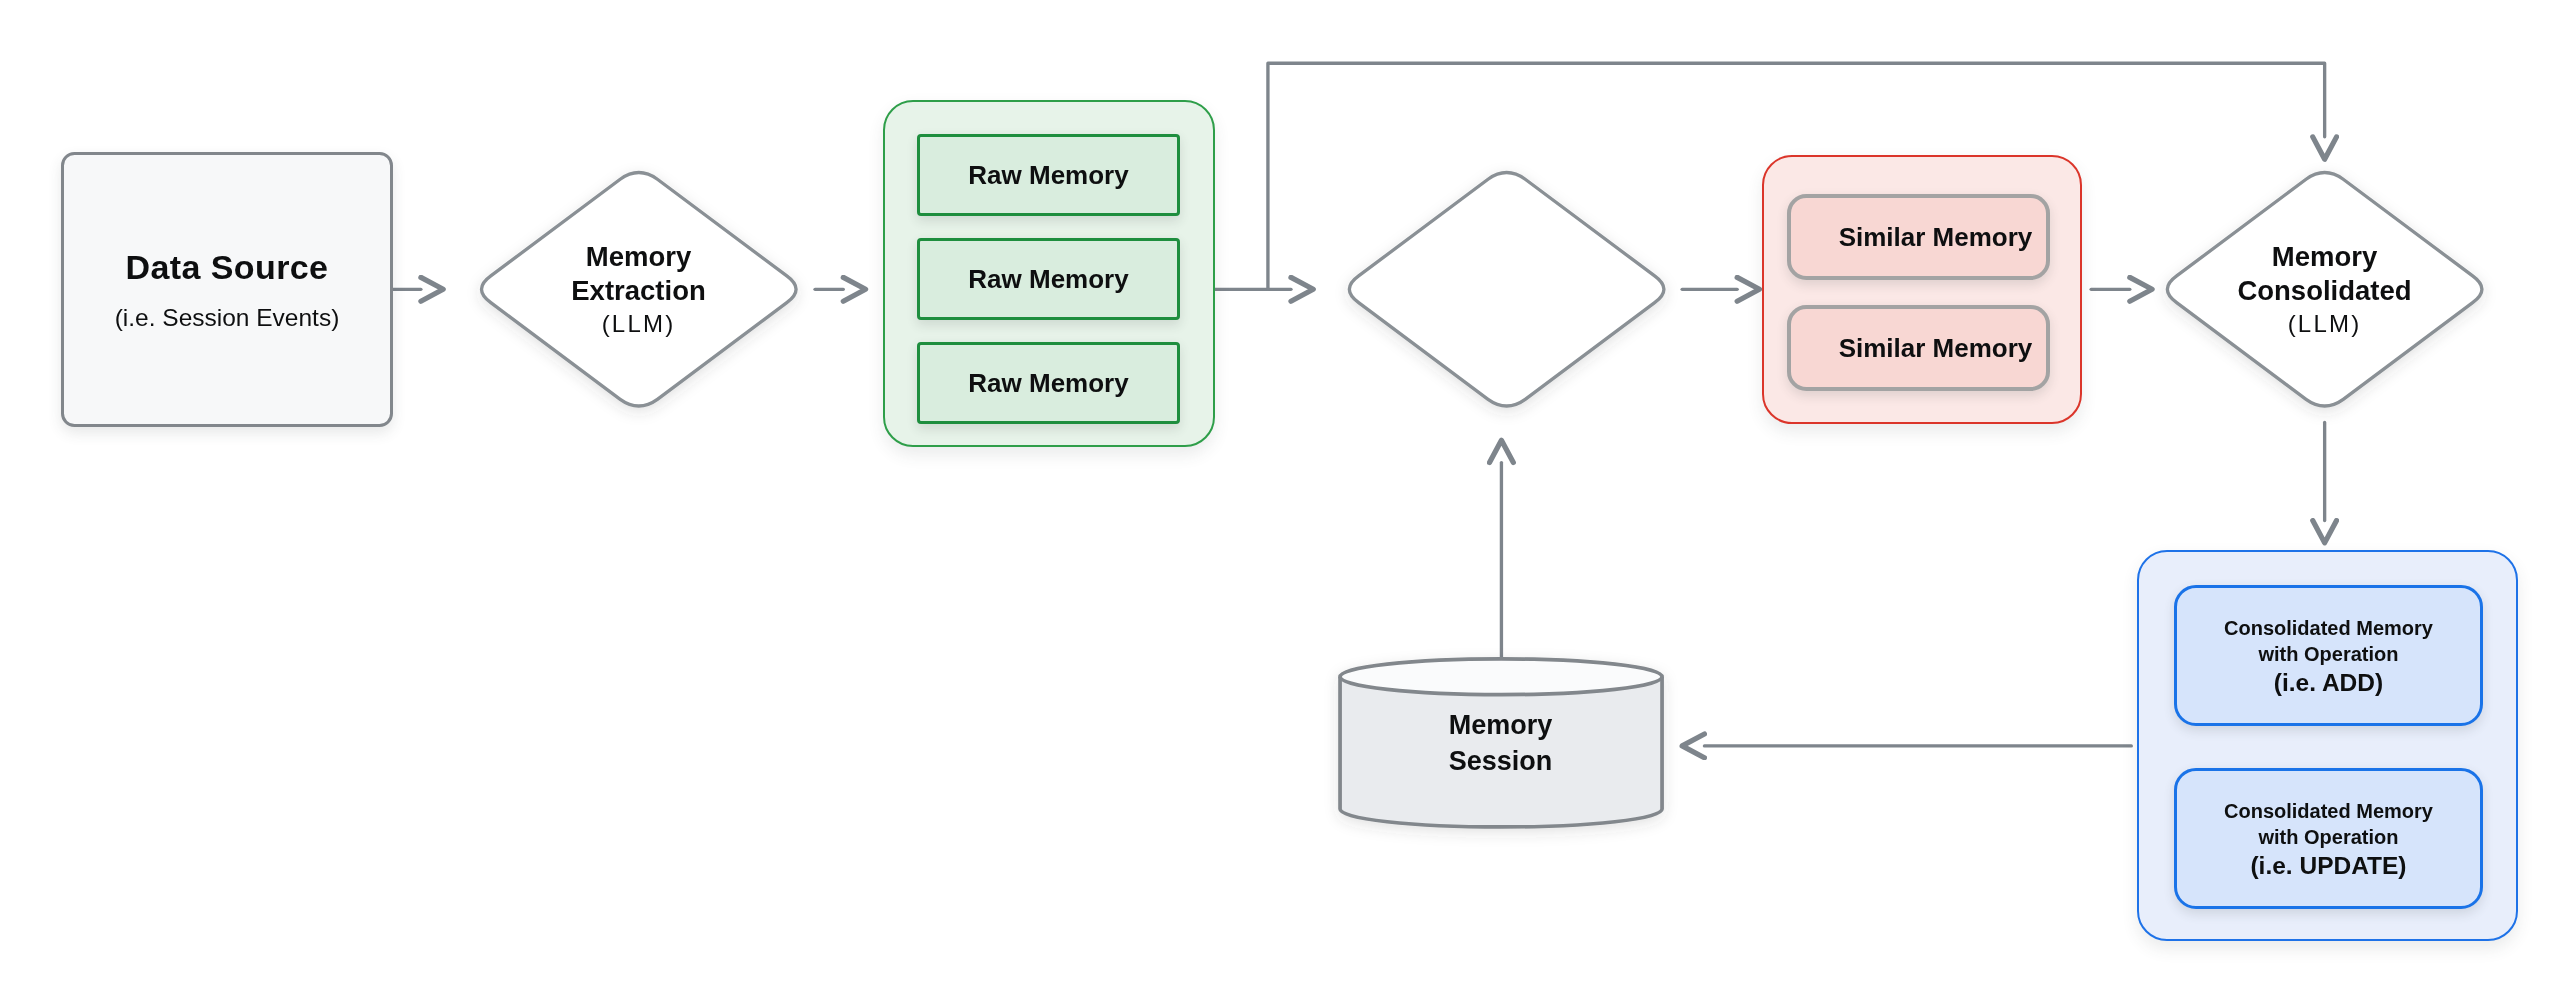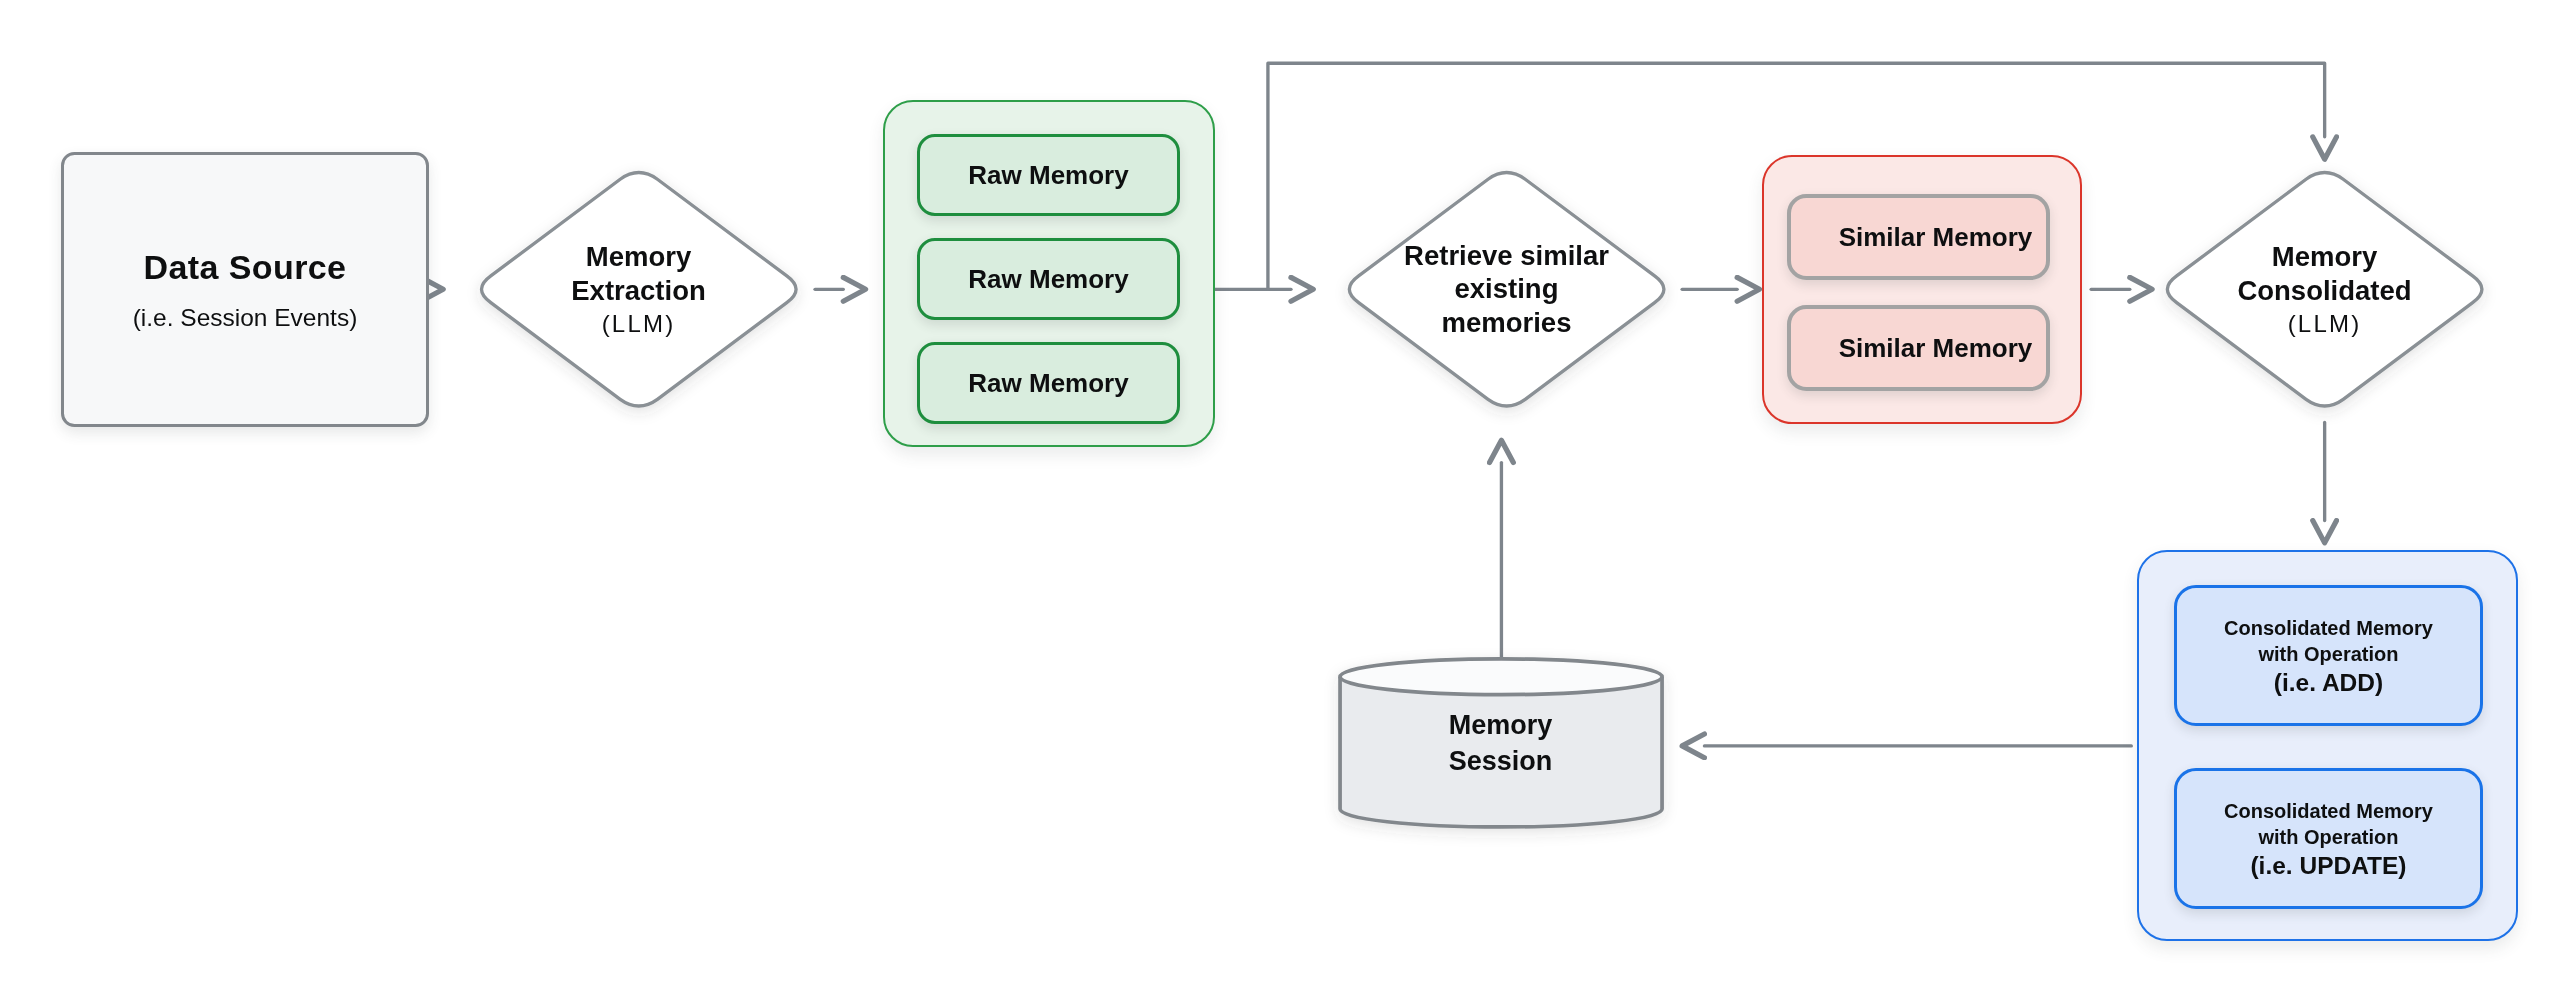--- a/index.html
+++ b/index.html
@@ -25,21 +25,21 @@
     box-shadow: 0 6px 13.4px rgba(60,64,67,0.12);
   }
   .node-box .title { font-size: 34px; font-weight: 700; letter-spacing: 0.4px; }
   .node-box .subtitle { font-size: 24.5px; font-weight: 400; margin-top: 17px; }
 
   .group { border-radius: 30px; box-shadow: 0 7.4px 16.4px rgba(60,64,67,0.10); }
   .group.green { background: #E7F3E9; border: 2.6px solid #2E9E49; }
   .group.red   { background: #FBE8E6; border: 2.6px solid #DB352A; }
   .group.blue  { background: #E8EEFB; border: 2.6px solid #1E72E8; }
 
-  .item { border-radius: 18px; box-shadow: 0 4.5px 10.4px rgba(60,64,67,0.14); }
+  .item { border-radius: 4px; box-shadow: 0 4.5px 10.4px rgba(60,64,67,0.14); }
   .item.green { background: #D9EDDE; border: 3px solid #1E8E3E; }
   .item.red   { background: #F8D7D3; border: 4px solid #a3a3a3; padding-left: 34px; }
   .item.blue  { background: #D6E4FB; border: 3.3px solid #1A73E8; border-radius: 22px; }
   .item .label { font-size: 26px; font-weight: 700; }
   .item .line { font-size: 20px; font-weight: 700; line-height: 1.3; }
   .item .sub  { font-size: 24.5px; font-weight: 700; margin-top: 2px; }
 
   .diamond-label { pointer-events: none; }
   .diamond-label .line { font-size: 27.5px; font-weight: 700; line-height: 1.22; }
   .diamond-label .sub  { font-size: 24px; font-weight: 400; letter-spacing: 2.2px; margin-top: 3px; }
@@ -75,21 +75,21 @@
     <path class="diamond" filter="url(#softshadow)" d="M 2001 241 Q 2026 223 2051 241 L 2225 371 Q 2250 389 2225 407 L 2051 537 Q 2026 555 2001 537 L 1827 407 Q 1802 389 1827 371 Z"></path>
     <path class="diamond" filter="url(#softshadow)" d="M 3101 241 Q 3126 223 3151 241 L 3325 371 Q 3350 389 3325 407 L 3151 537 Q 3126 555 3101 537 L 2927 407 Q 2902 389 2927 371 Z"></path>
 
     <g filter="url(#softshadow)">
       <path d="M 1802 910 V 1088 A 216.5 24 0 0 0 2235 1088 V 910 Z" fill="#E9EBEE" stroke="none"></path>
       <path d="M 1802 910 V 1088 A 216.5 24 0 0 0 2235 1088 V 910" fill="none" stroke="#82878C" stroke-width="5"></path>
       <ellipse cx="2018.5" cy="910" rx="216.5" ry="24" fill="#FAFBFC" stroke="#82878C" stroke-width="5"></ellipse>
     </g>
   </svg>
 
-  <div class="abs node-box flexc" style="left:61px; top:152px; width:368px; height:275px;">
+  <div class="abs node-box flexc" style="left:61px; top:152px; width:332px; height:275px;">
     <div class="title">Data Source</div>
     <div class="subtitle">(i.e. Session Events)</div>
   </div>
 
   <div class="abs diamond-label flexc" style="left:490px; top:200px; width:297px; height:178px;">
     <div class="line">Memory</div>
     <div class="line">Extraction</div>
     <div class="sub">(LLM)</div>
   </div>
 
@@ -98,25 +98,20 @@
       <div class="label">Raw Memory</div>
     </div>
     <div class="abs item green flexc" style="left:32px; top:136px; width:263px; height:82px;">
       <div class="label">Raw Memory</div>
     </div>
     <div class="abs item green flexc" style="left:32px; top:240px; width:263px; height:82px;">
       <div class="label">Raw Memory</div>
     </div>
   </div>
 
-  <div class="abs diamond-label flexc" style="left:1358px; top:200px; width:297px; height:178px;">
-    <div class="line">Retrieve similar</div>
-    <div class="line">existing</div>
-    <div class="line">memories</div>
-  </div>
 
   <div class="abs group red" style="left:1762px; top:155px; width:320px; height:269px;">
     <div class="abs item red flexc" style="left:23px; top:37px; width:263px; height:86px; border-radius:19.3px;">
       <div class="label">Similar Memory</div>
     </div>
     <div class="abs item red flexc" style="left:23px; top:148px; width:263px; height:86px; border-radius:19.3px;">
       <div class="label">Similar Memory</div>
     </div>
   </div>
 

